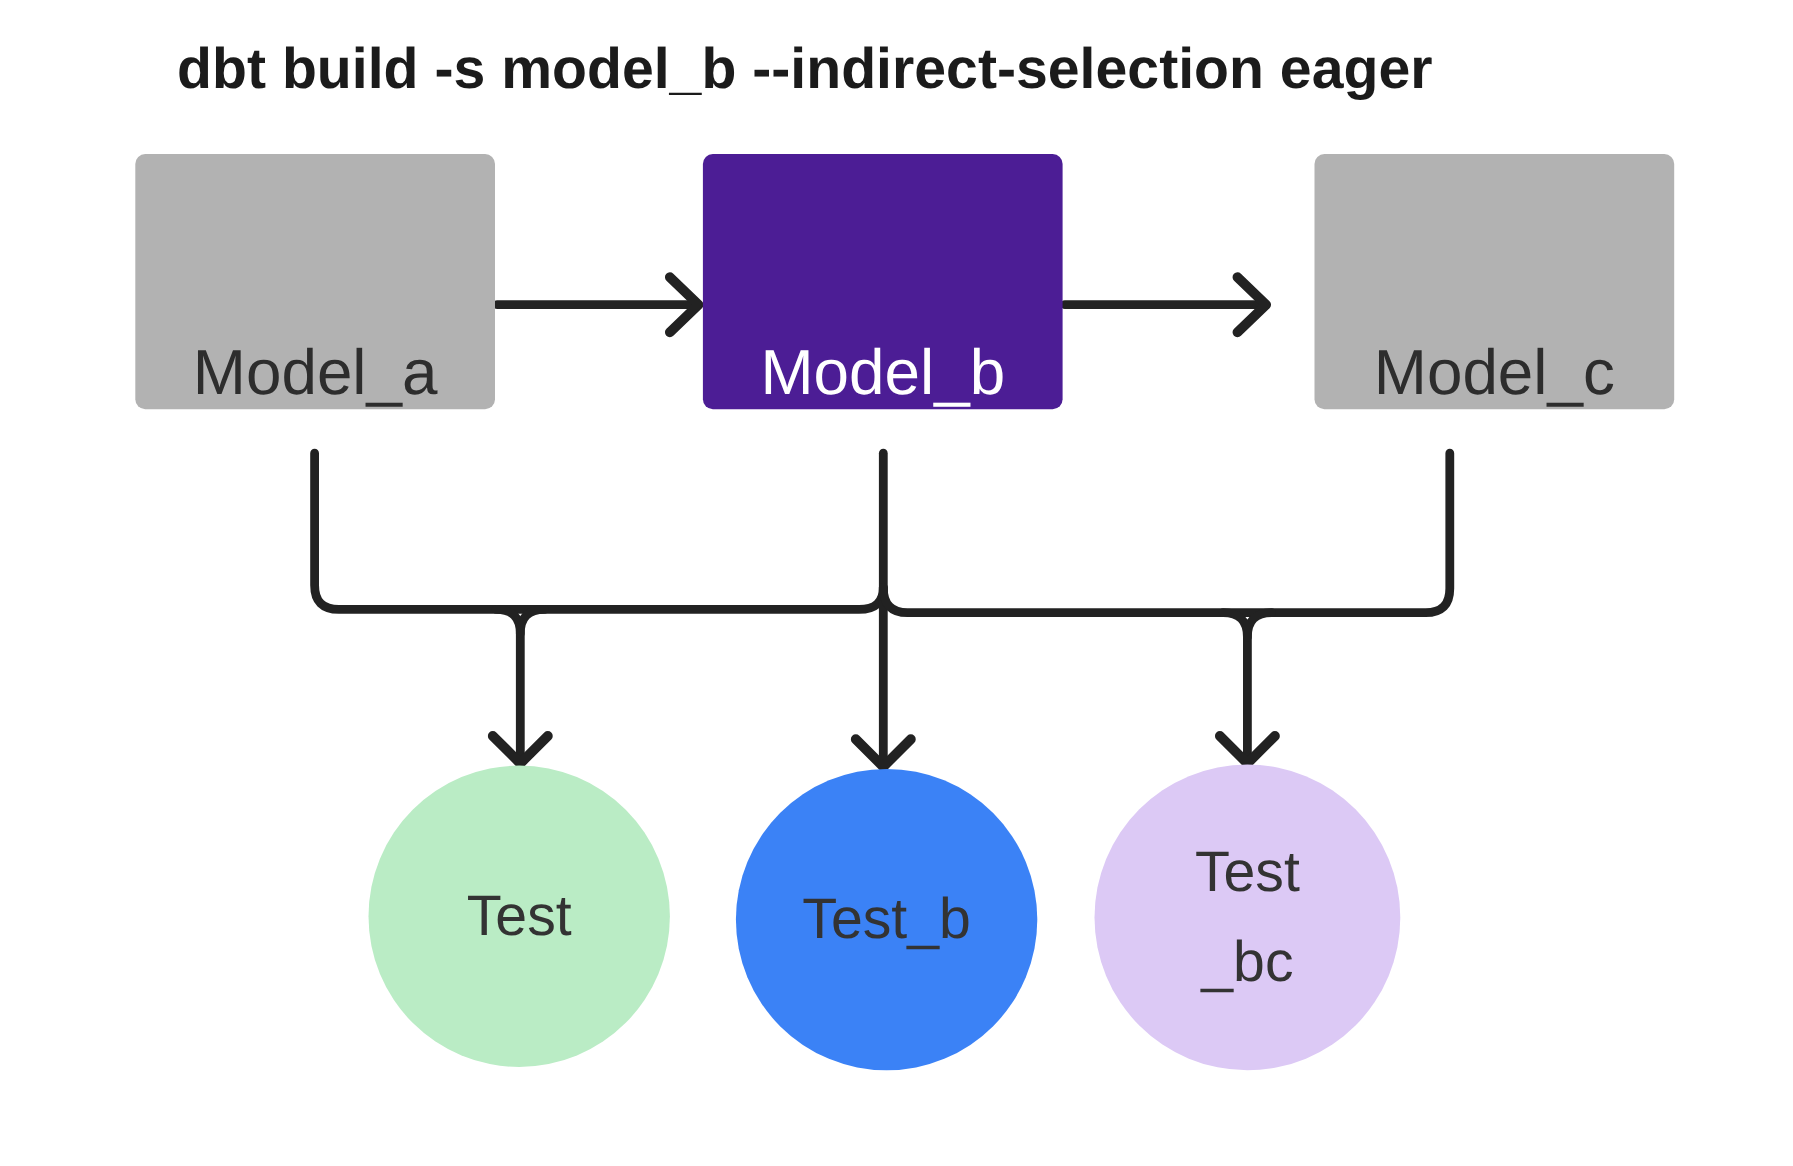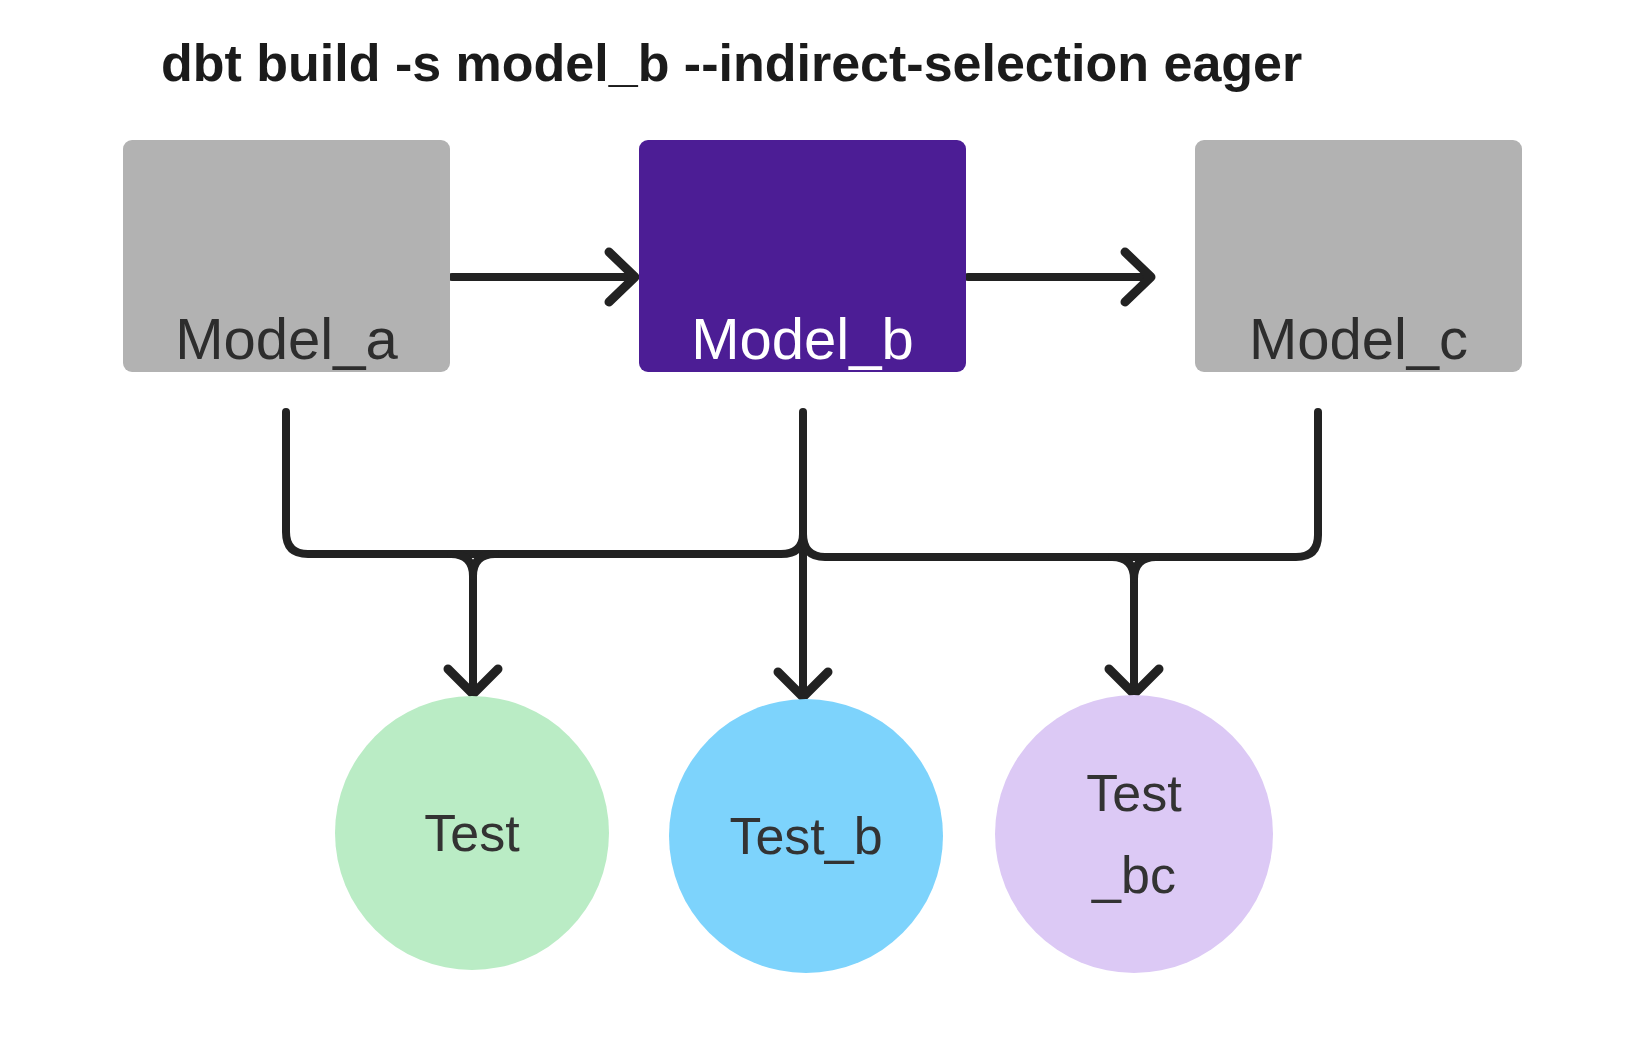--- a/index.html
+++ b/index.html
@@ -67,21 +67,21 @@
   .test span {
     display: block;
     font-size: 52px;
     line-height: 82px;
     font-weight: 500;
     color: #333333;
     white-space: nowrap;
   }
   .test span:empty { display: none; }
   .test-ab { left: 335px; top: 696px; width: 274px; height: 274px; background: #baecc5; }
-  .test-b  { left: 669px; top: 699px; width: 274px; height: 274px; background: #7dd3fc; }
+  .test-b  { left: 669px; top: 699px; width: 274px; height: 274px; background: #3b82f6; }
   .test-bc { left: 995px; top: 695px; width: 278px; height: 278px; background: #dcc9f5; }
 </style>
 </head>
 <body>
 
 <div class="canvas">
 
   <svg class="wires" width="1630" height="1060" viewBox="0 0 1630 1060" fill="none" stroke="#222222" stroke-width="8" stroke-linecap="round" stroke-linejoin="round">
 
     <g>

